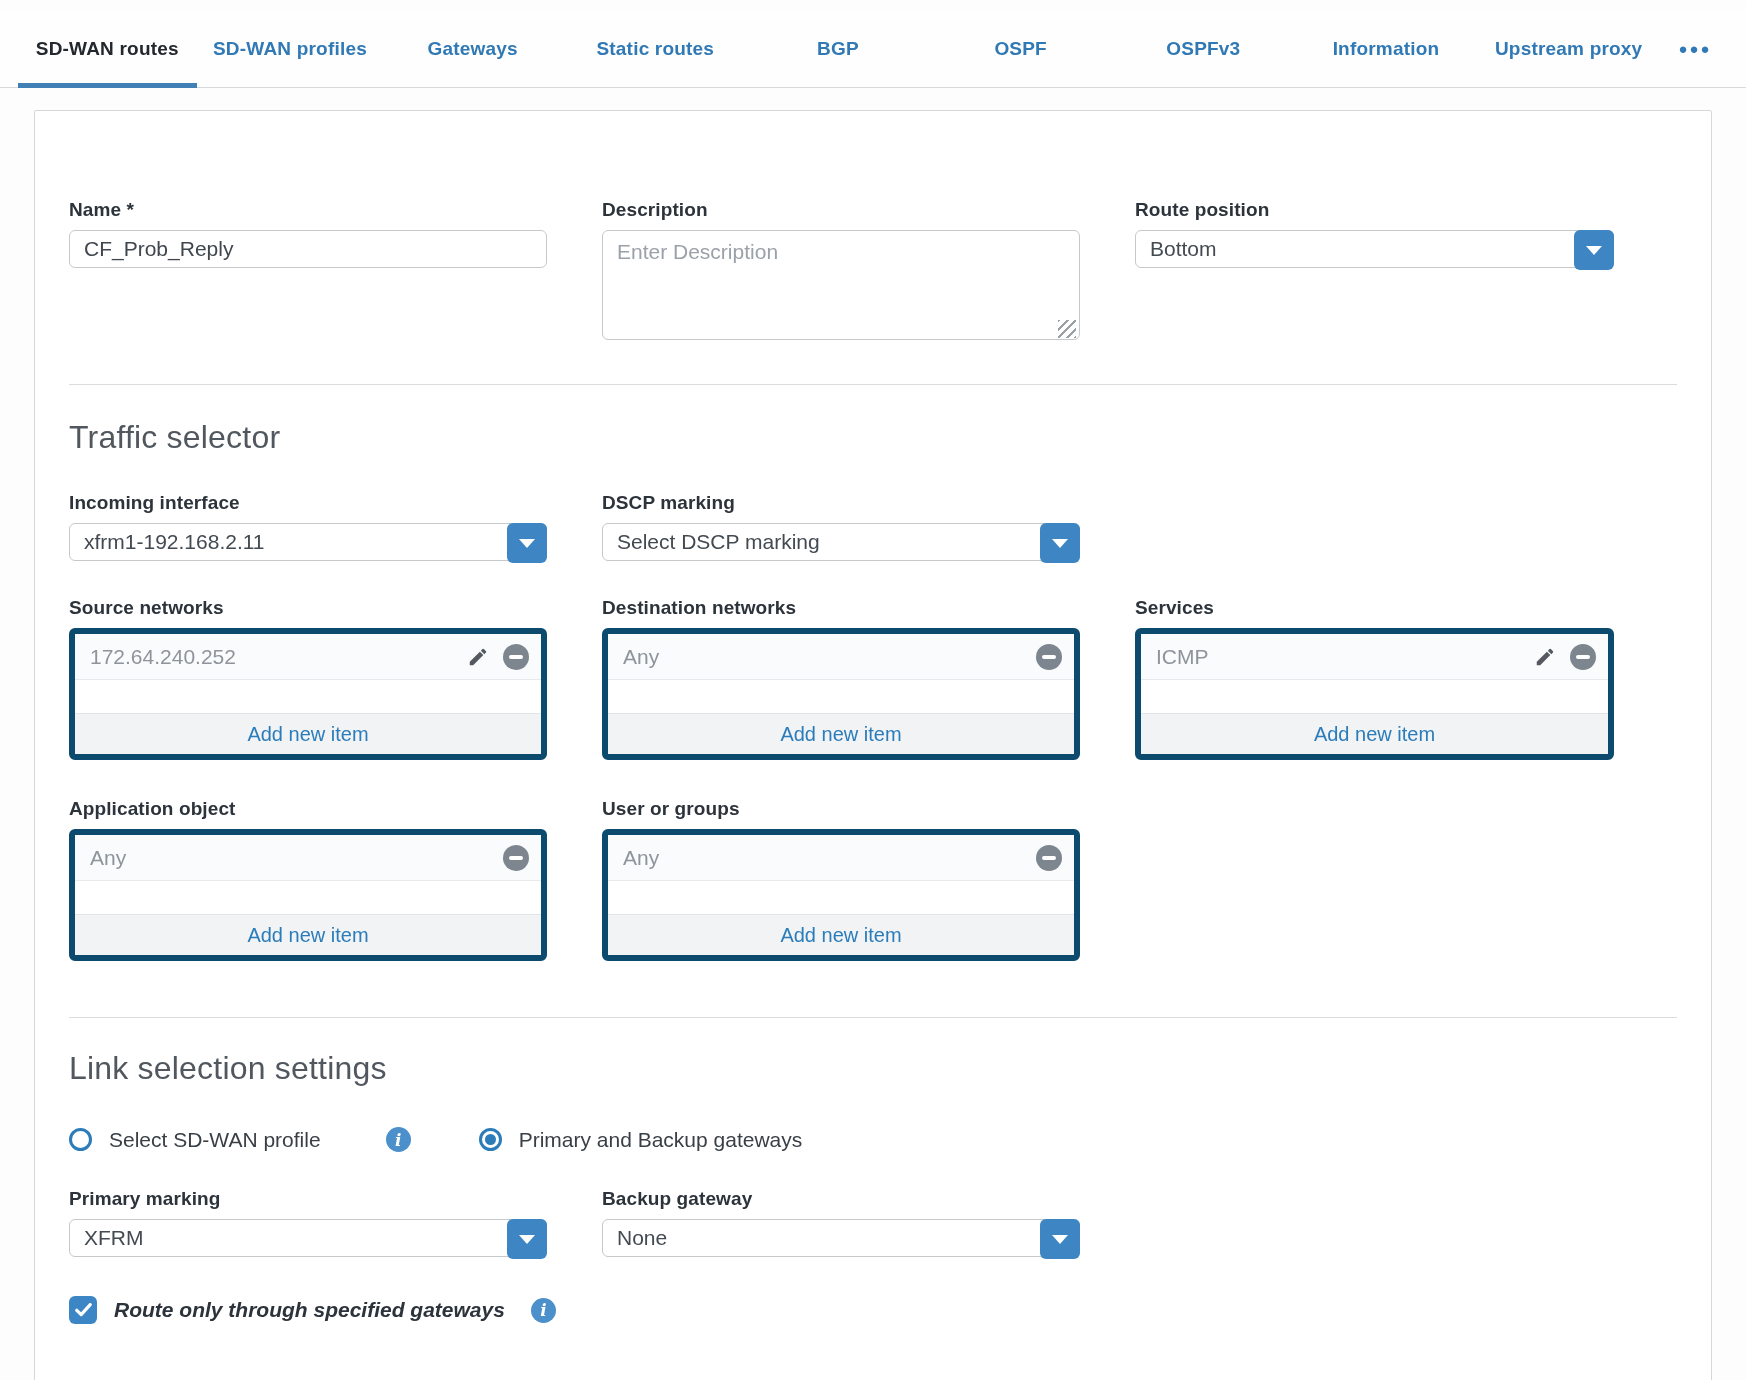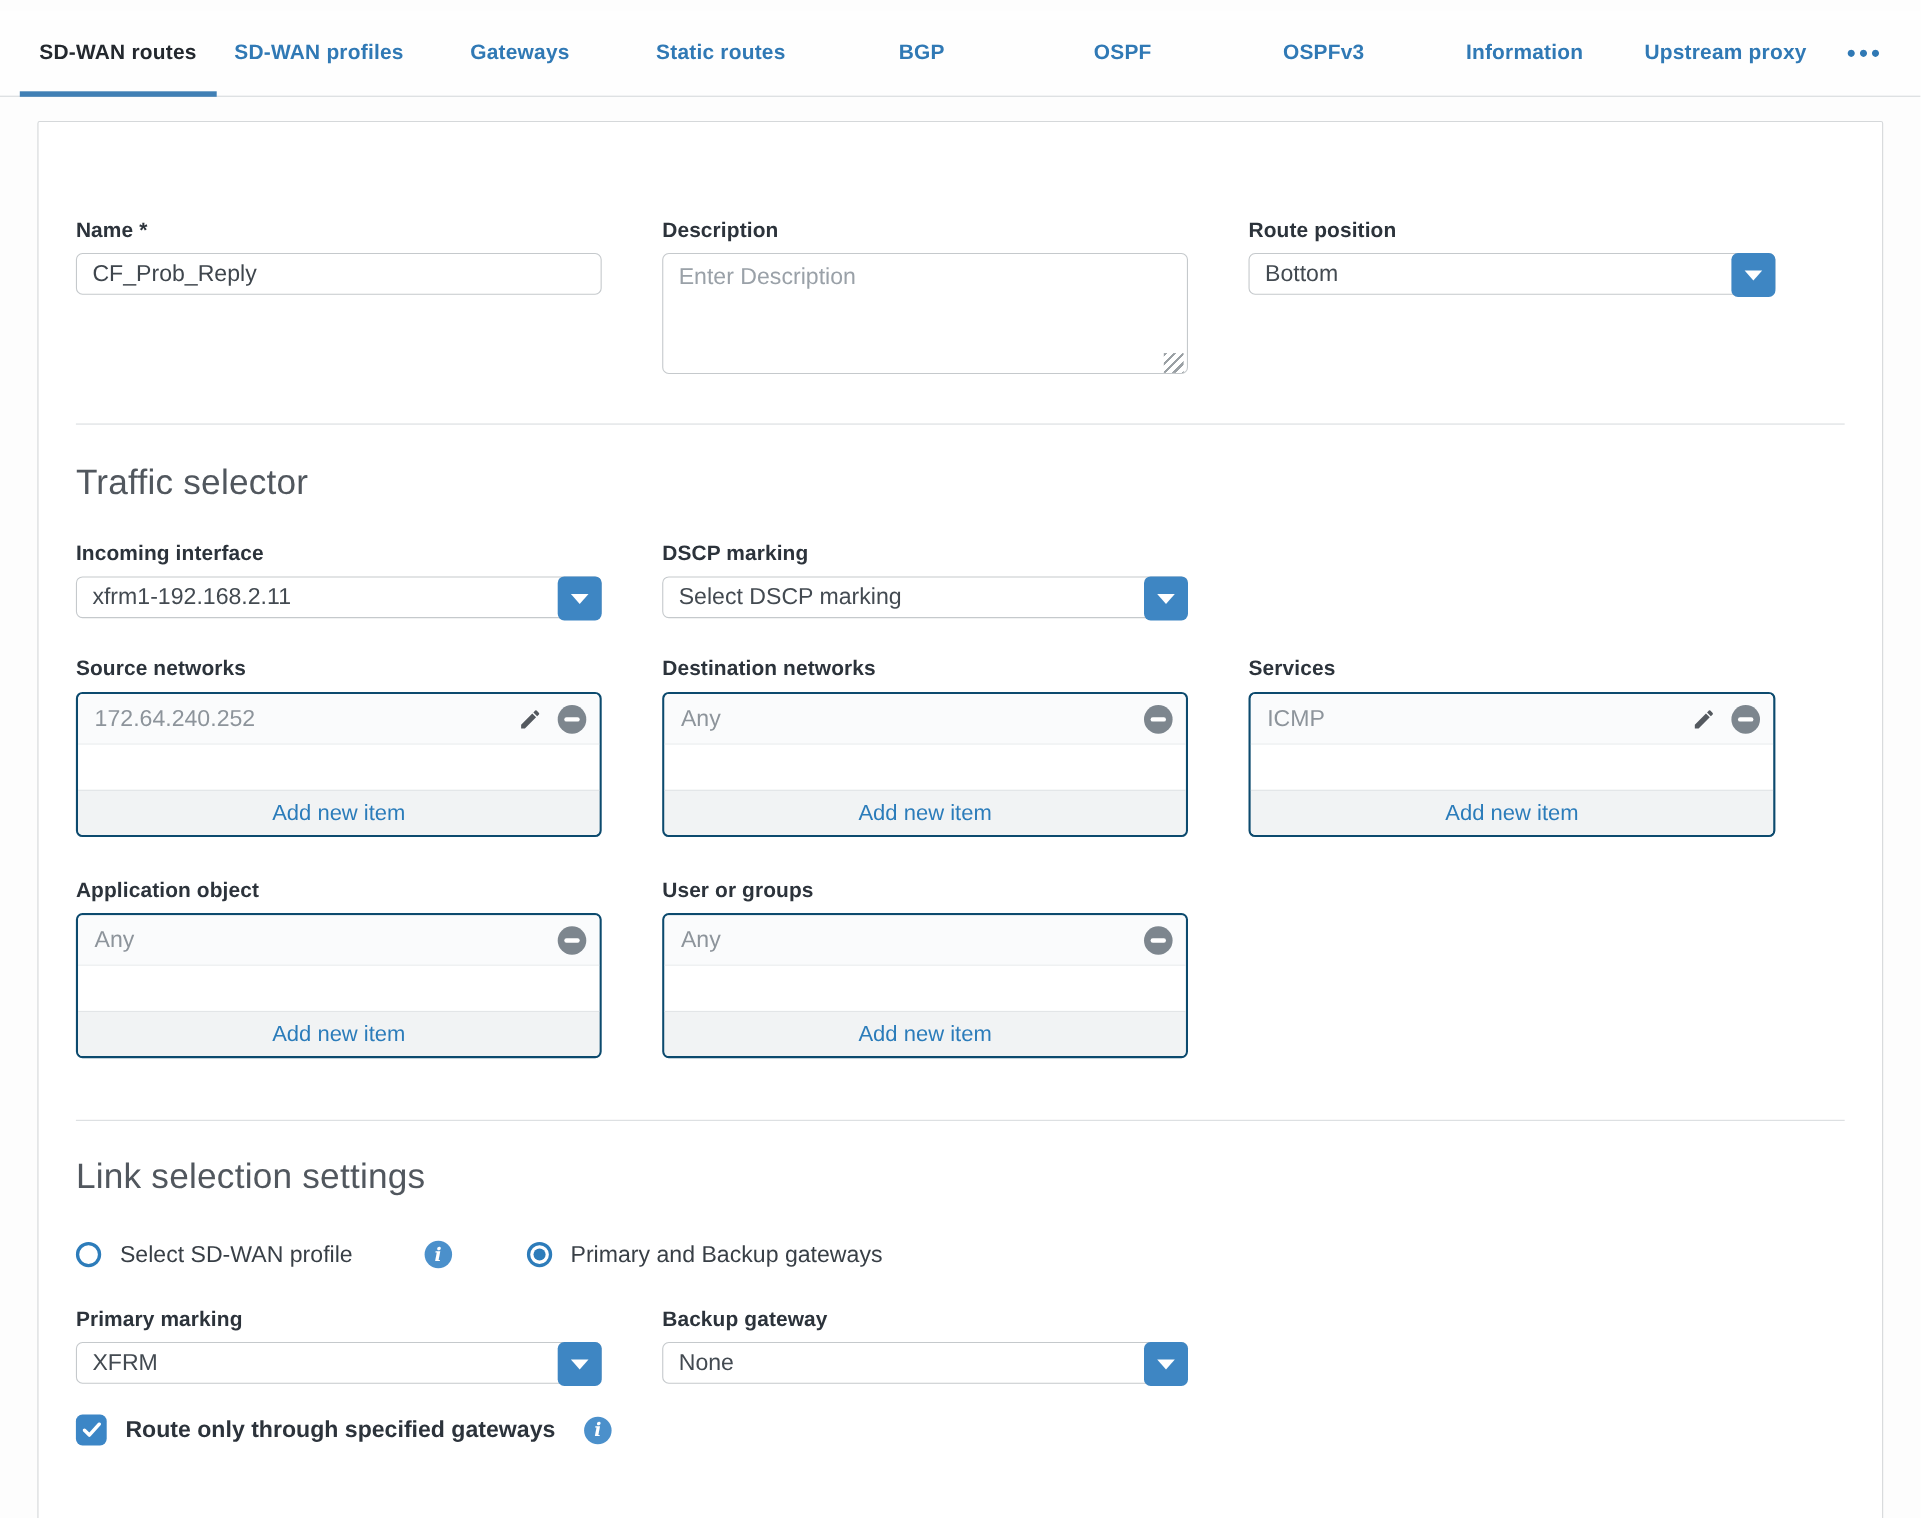--- a/index.html
+++ b/index.html
@@ -43,21 +43,21 @@
   .select { position:relative; height:38px; border:1px solid #c5c9cc; border-radius:6px;
     background:#fff; display:flex; align-items:center; padding:0 52px 0 14px;
     font-size:21px; color:#434a51; cursor:pointer; }
   .arrow-btn { position:absolute; top:-1px; right:-1px; width:40px; height:40px;
     background:#3e86c3; border-radius:6px; display:flex; align-items:center;
     justify-content:center; cursor:pointer; }
   .arrow-btn::after { content:""; width:0; height:0; border-left:8px solid transparent;
     border-right:8px solid transparent; border-top:9px solid #fff; }
 
   
-  .listbox { height:132px; border:2px solid #0c4a6e; border-radius:6px; background:#fff;
+  .listbox { height:132px; border:6px solid #0c4a6e; border-radius:6px; background:#fff;
     display:flex; flex-direction:column; overflow:hidden; }
   .list-item { flex:0 0 46px; display:flex; align-items:center; padding:0 12px 0 15px;
     background:#fafbfc; border-bottom:1px solid #e7eaec; }
   .item-text { font-size:21px; color:#8d949b; }
   .item-icons { margin-left:auto; display:flex; align-items:center; gap:13px; }
   .icon-pencil { width:24px; height:24px; display:flex; align-items:center;
     justify-content:center; cursor:pointer; }
   .icon-pencil svg { fill:#54595f; }
   .icon-minus { width:26px; height:26px; border-radius:50%; background:#7d868e;
     position:relative; cursor:pointer; }
@@ -73,21 +73,21 @@
   .hr1 { margin-top:40px; }
   .hr2 { margin-top:56px; }
   .section-title { font-size:32px; font-weight:400; color:#51575e; letter-spacing:.2px; }
   .st1 { margin-top:34px; }
   .st2 { margin-top:32px; }
   .row-ii { margin-top:36px; }
   .row-nets { margin-top:36px; }
   .row-app { margin-top:38px; }
   .row-radios { margin-top:40px; display:flex; align-items:center; gap:68px; }
   .row-gw { margin-top:36px; }
-  .row-check { margin-top:28px; display:flex; align-items:center; }
+  .row-check { margin-top:39px; display:flex; align-items:center;font-style:italic; }
 
   
   .radio-opt { display:flex; align-items:center; gap:17px; cursor:pointer; }
   .radio { width:23px; height:23px; border:3px solid #2d7cba; border-radius:50%;
     background:#fff; display:flex; align-items:center; justify-content:center; }
   .radio.selected::after { content:""; width:11px; height:11px; border-radius:50%;
     background:#2d7cba; }
   .radio-label { font-size:21px; color:#383f46; }
   .icon-info { width:25px; height:25px; border-radius:50%; background:#4b90cb;
     color:#fff; display:flex; align-items:center; justify-content:center;

